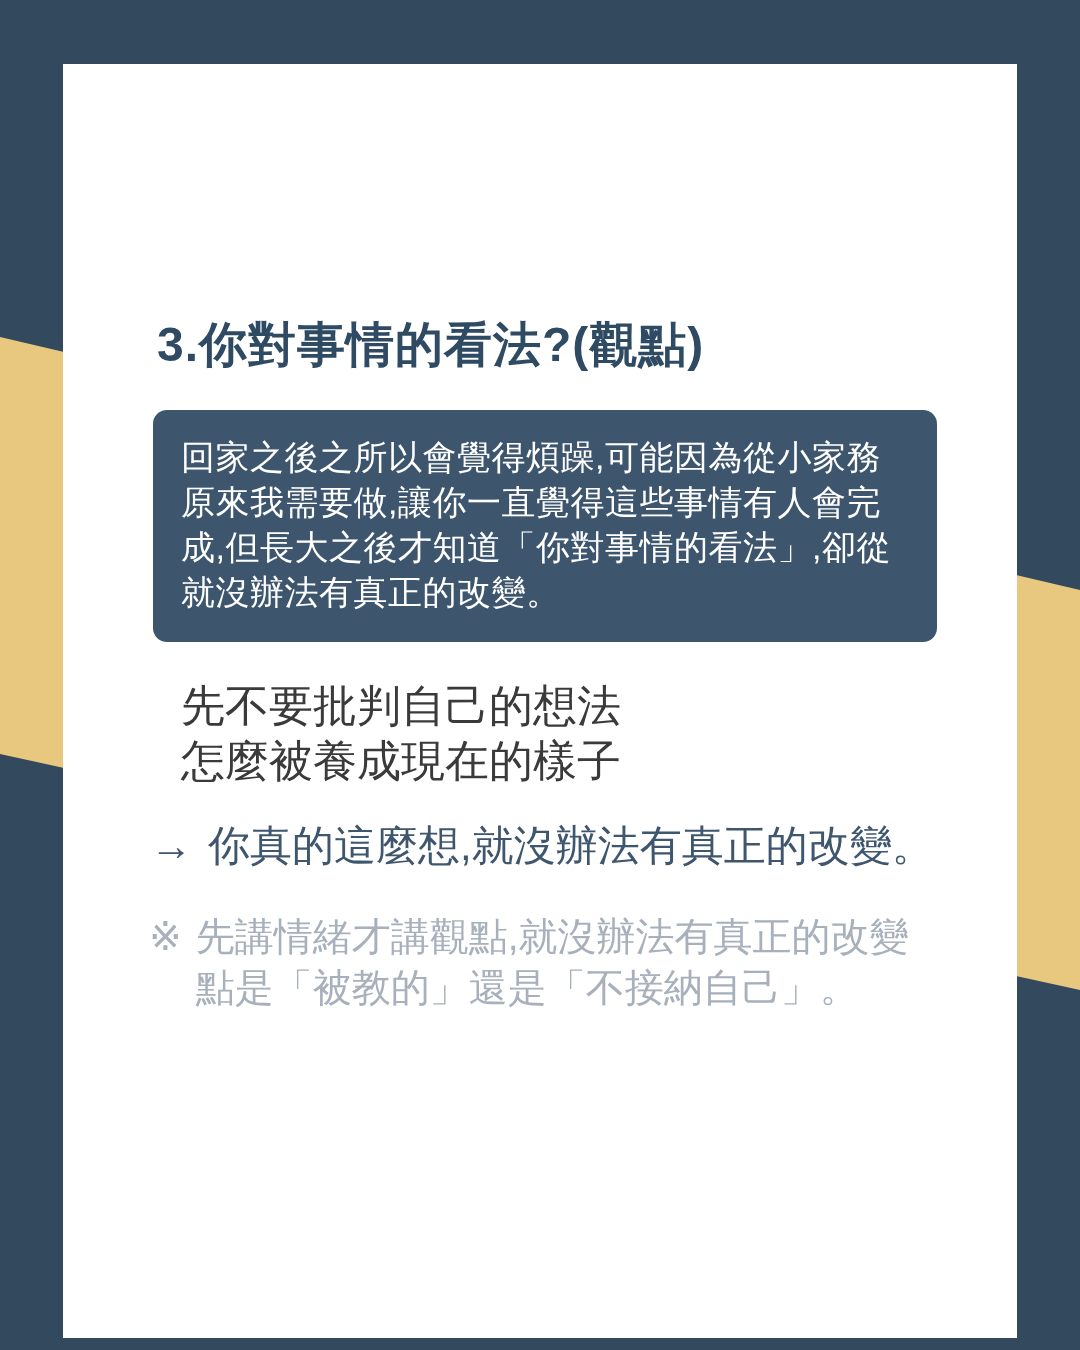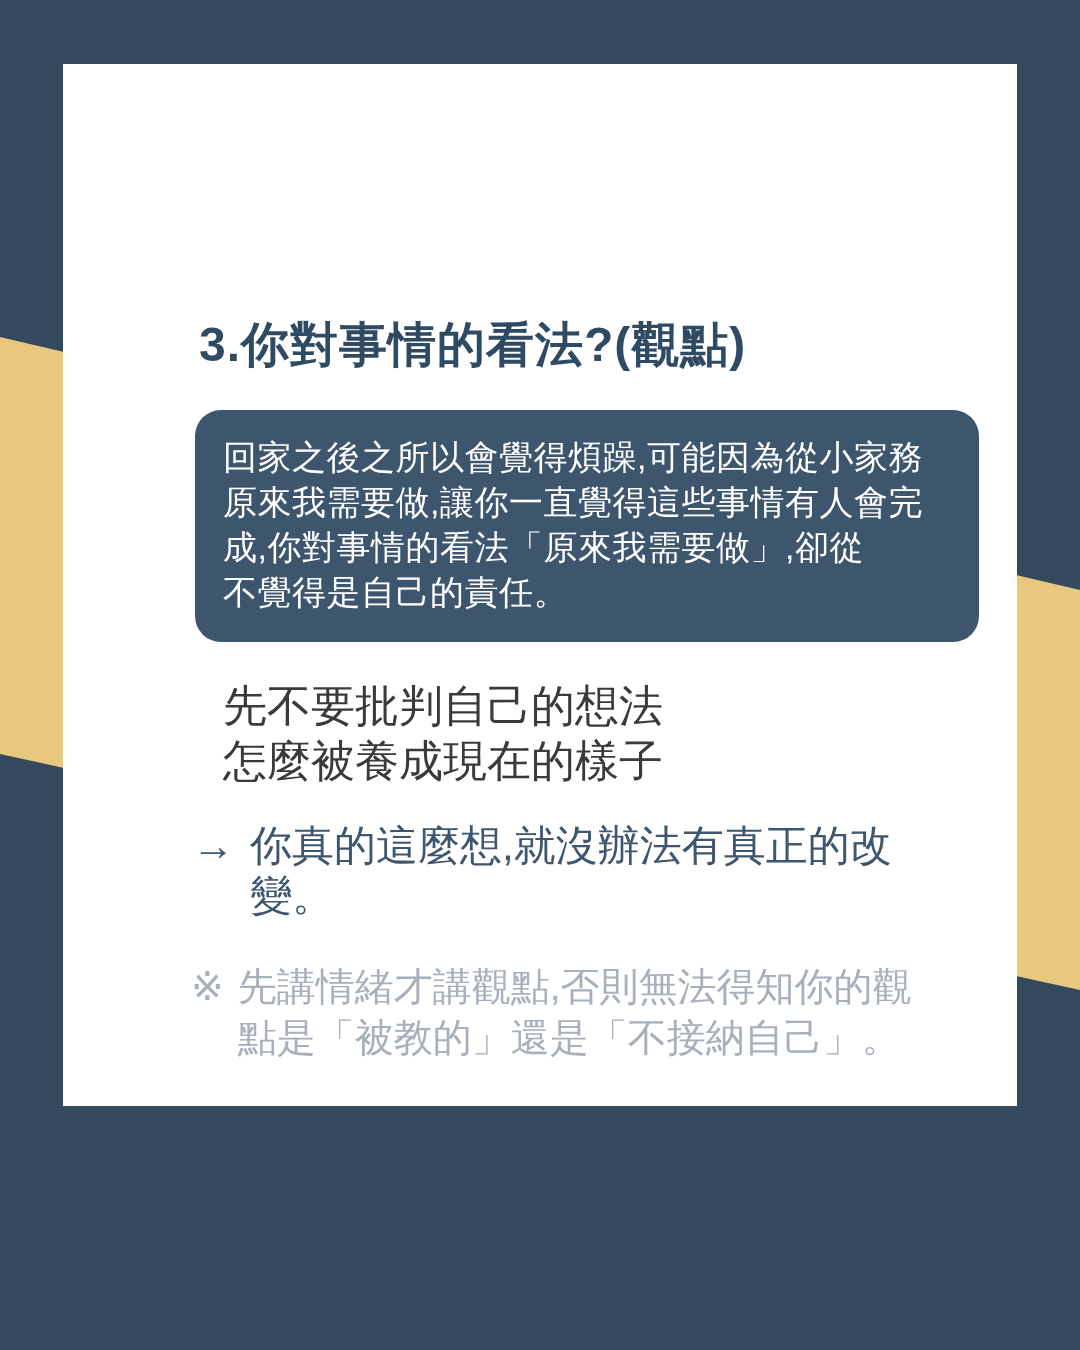--- a/index.html
+++ b/index.html
@@ -28,40 +28,39 @@
     position: absolute;
     left: 0; top: 0;
     width: 1080px; height: 1350px;
     display: block;
   }
   .card {
     position: absolute;
     left: 63px;
     top: 64px;
     width: 954px;
-    height: 1042px;
+    height: 1274px;
     background: var(--card-bg);
-    padding-left: 42px;
   }
   .card-inner {
     padding: 254px 78px 0 90px;
   }
   .page-title {
     font-size: 48px;
     line-height: 54px;
     font-weight: 800;
     letter-spacing: 1px;
     color: var(--title-text);
     margin-left: 4px;
   }
   .example-box {
     margin-top: 38px;
     width: 784px;
     background: var(--box-bg);
-    border-radius: 26px;
+    border-radius: 14px;
     padding: 25px 28px 27px 28px;
     color: var(--box-text);
     font-size: 34px;
     line-height: 45px;
     font-weight: 500;
     letter-spacing: 0.5px;
   }
   .quote-block {
     margin-top: 36px;
     display: flex;
@@ -116,39 +115,39 @@
 </svg>
 
 <div class="card">
   <div class="card-inner">
 
     <div class="page-title">3.你對事情的看法?(觀點)</div>
 
     <div class="example-box">
       <div>回家之後之所以會覺得煩躁,可能因為從小家務</div>
       <div>原來我需要做,讓你一直覺得這些事情有人會完</div>
-      <div>成,你對事情的看法「原來我需要做」,卻從</div>
-      <div>不覺得是自己的責任。</div>
+      <div>成,但長大之後才知道「你對事情的看法」,卻從</div>
+      <div>就沒辦法有真正的改變。</div>
     </div>
 
     <div class="quote-block">
       <div class="quote-bar"></div>
       <div class="quote-lines">
         <div>先不要批判自己的想法</div>
         <div>怎麼被養成現在的樣子</div>
       </div>
     </div>
 
     <div class="conclusion-line">
       <span class="conclusion-arrow">→</span>
       <span>你真的這麼想,就沒辦法有真正的改變。</span>
     </div>
 
     <div class="note-block">
       <span class="note-marker">※</span>
       <span class="note-lines">
-        <div>先講情緒才講觀點,否則無法得知你的觀</div>
+        <div>先講情緒才講觀點,就沒辦法有真正的改變</div>
         <div>點是「被教的」還是「不接納自己」。</div>
       </span>
     </div>
 
   </div>
 </div>
 
 </body></html>

